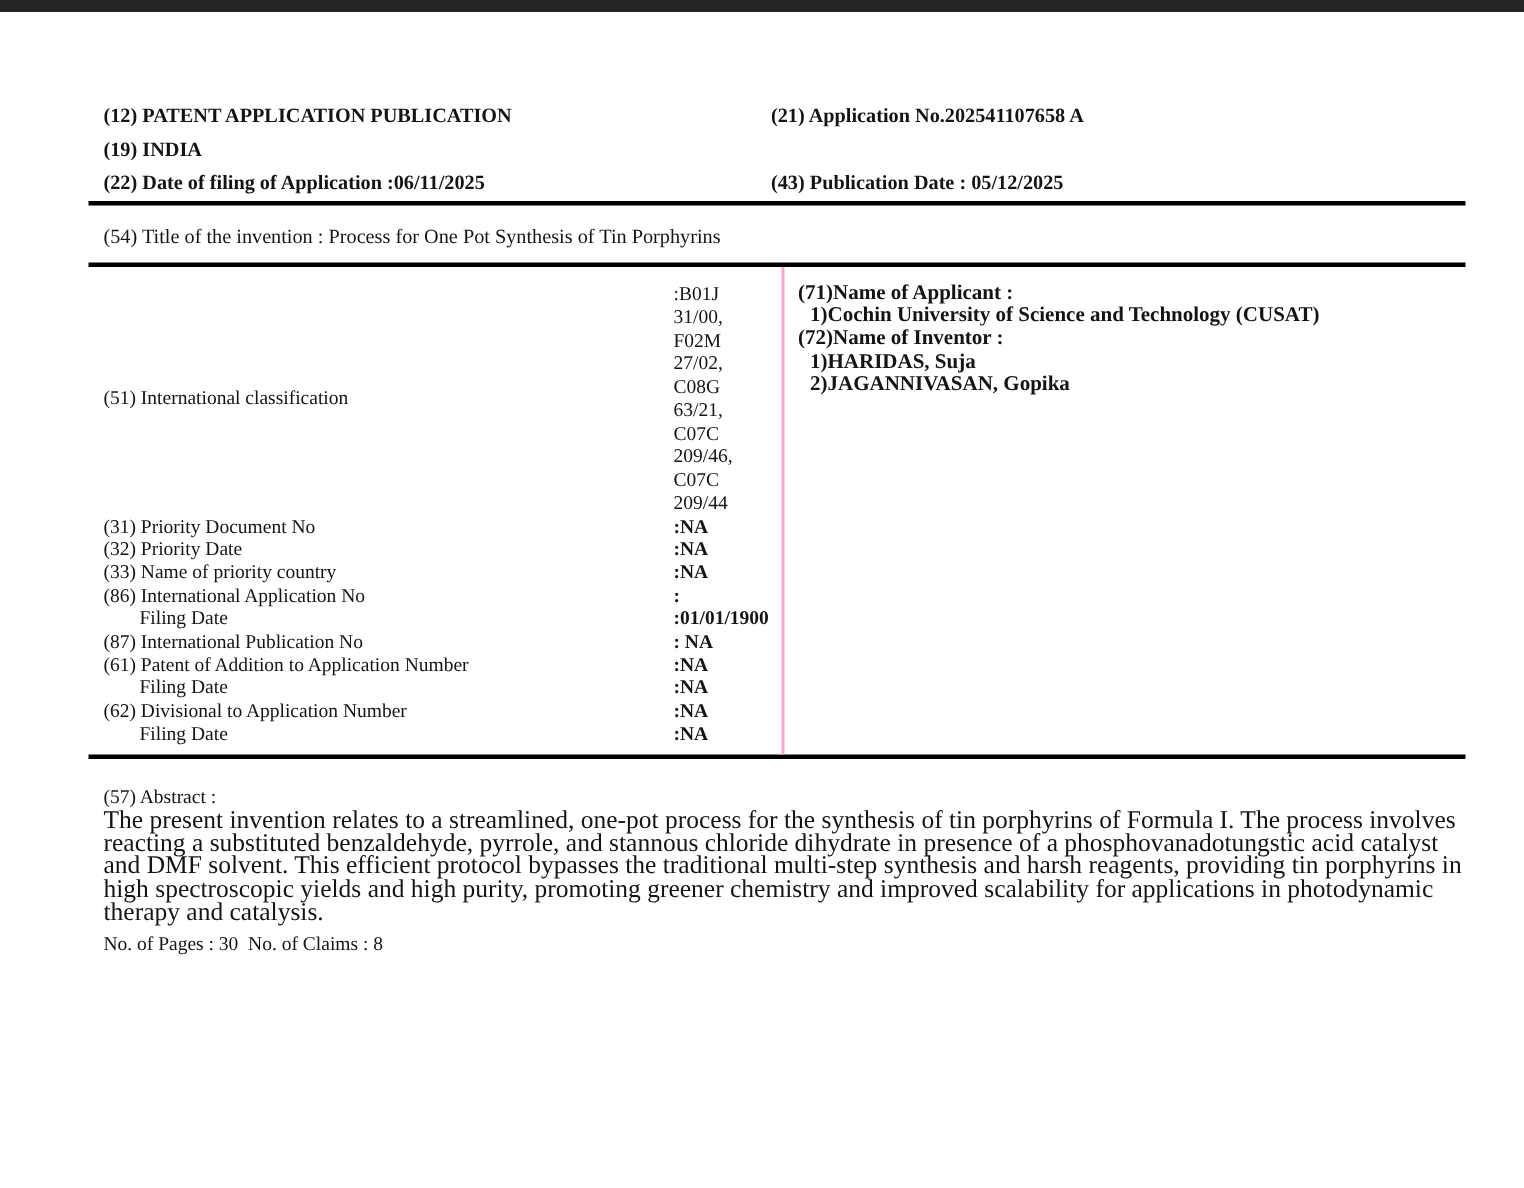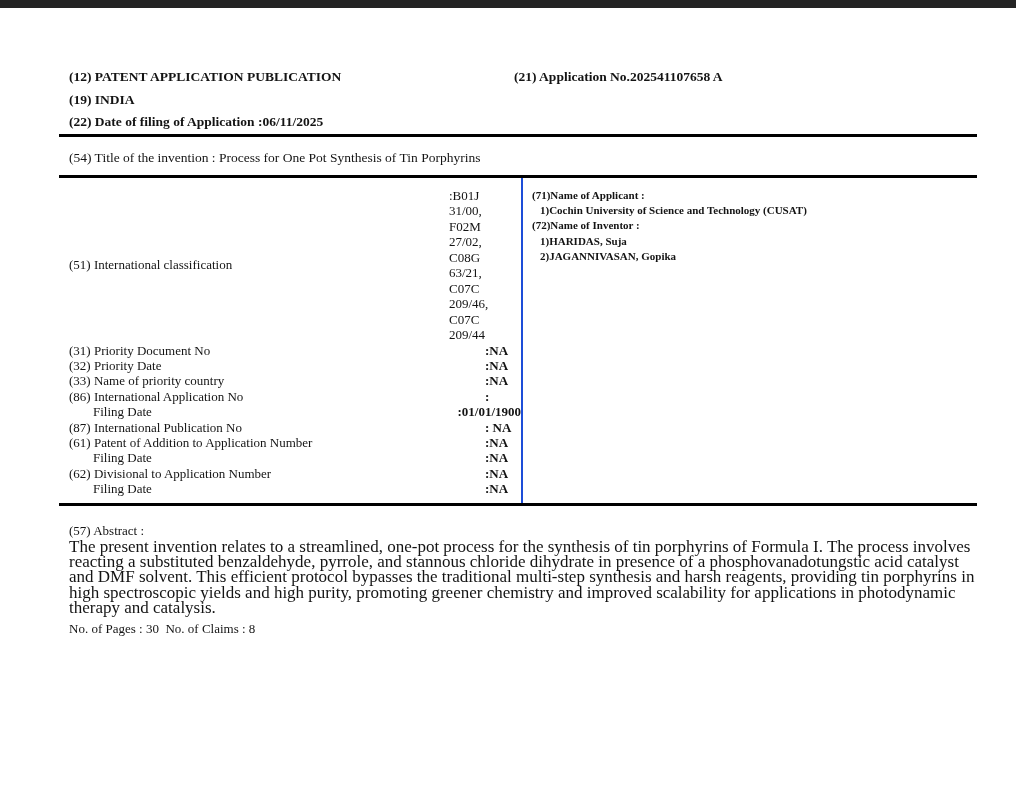--- a/index.html
+++ b/index.html
@@ -37,30 +37,30 @@
   .doc-table {
     margin-left:45px; width:918px;
     display:flex;
     border-top:3px solid #000;
     border-bottom:3px solid #000;
     min-height:327px;
   }
   .cell-left { width:462px; padding-top:10px; padding-bottom:6px; }
   .cell-right {
     flex:1;
-    border-left:2px solid #1d4ed8;
+    border-left:2px solid #f9a8d4;
     padding:10px 2px 6px 3px;
-    font-size:11px; line-height:15.4px;
+    font-size:14px; line-height:15.4px;
   }
 
   .class-row { display:flex; font-size:13px; }
   .class-label { width:390px; padding-left:10px; align-self:center; line-height:15.4px; }
   .class-codes { width:64px; line-height:15.5px; }
 
-  .kv-row { display:flex; font-size:13px; line-height:15.4px;gap:36px; }
+  .kv-row { display:flex; font-size:13px; line-height:15.4px; }
   .kv-label { width:390px; padding-left:10px; }
   .kv-label.indent { padding-left:34px; }
   .kv-value { flex:1;font-weight:bold; }
 
   .rp-line { padding-left:6px; }
   .rp-line.bold { font-weight:bold; }
   .rp-addr { text-indent:16px; }
 
   
   .abstract { margin-left:45px; width:918px; padding-top:17px; }
@@ -79,20 +79,21 @@
     <div class="hdr-row">
       <div class="hdr-left">(12) PATENT APPLICATION PUBLICATION</div>
       <div class="hdr-right">(21) Application No.202541107658 A</div>
     </div>
     <div class="hdr-row">
       <div class="hdr-left">(19) INDIA</div>
       <div class="hdr-right"></div>
     </div>
     <div class="hdr-row">
       <div class="hdr-left">(22) Date of filing of Application :06/11/2025</div>
+      <div class="hdr-right">(43) Publication Date : 05/12/2025</div>
     </div>
   </div>
 
   <div class="rule rule-thick"></div>
 
   <div class="title-row">(54) Title of the invention : Process for One Pot Synthesis of Tin Porphyrins</div>
 
   <div class="doc-table">
 
     <div class="cell-left">

